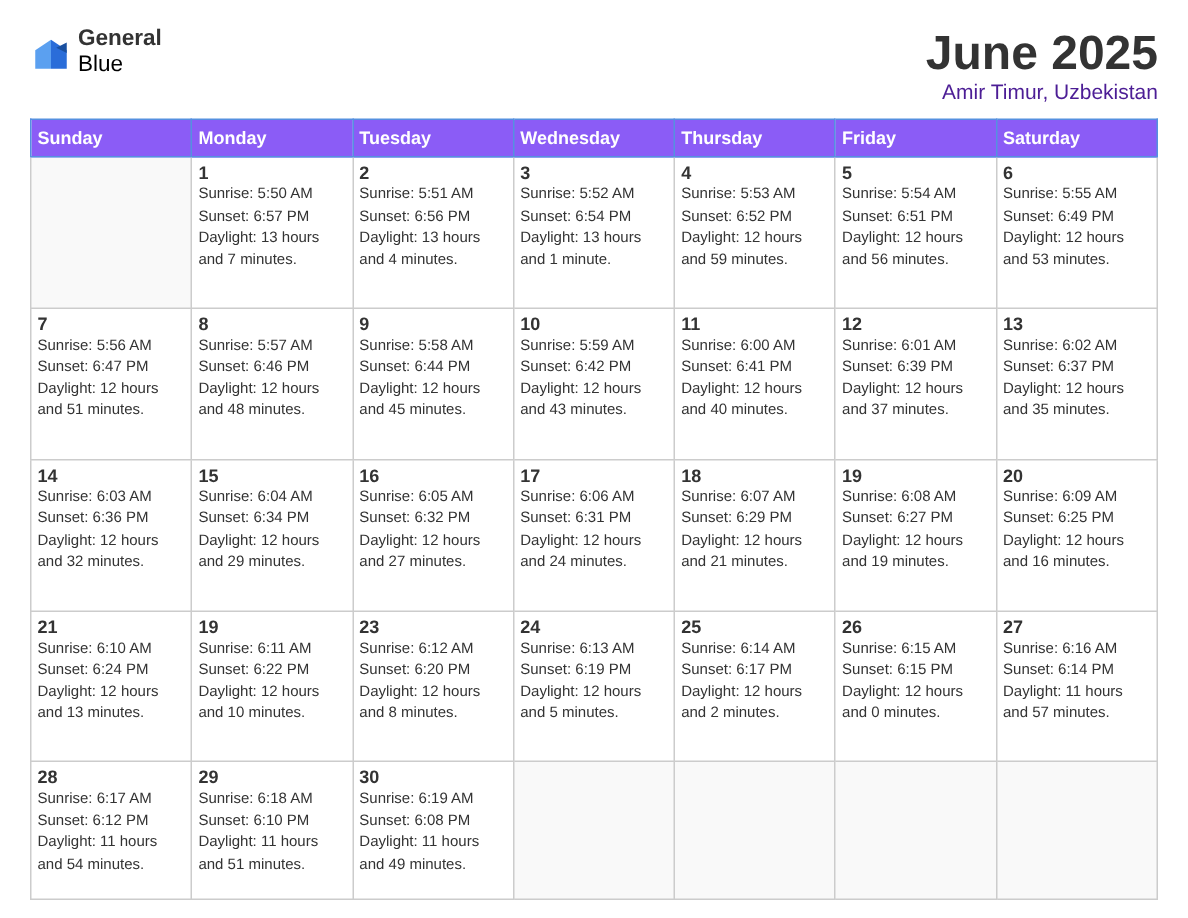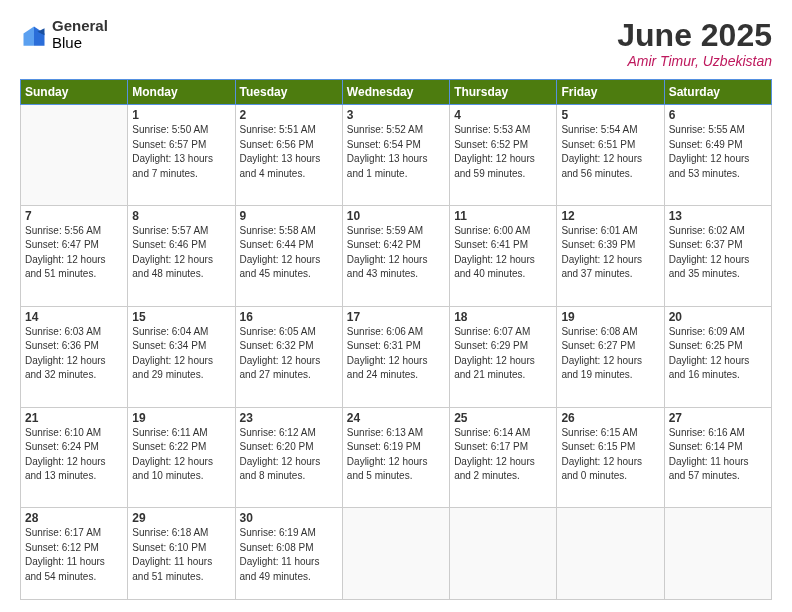--- a/index.html
+++ b/index.html
@@ -51,32 +51,31 @@
       text-align: right;
     }
     .month-title {
       font-size: 32px;
       font-weight: bold;
       color: #333;
       line-height: 1.1;
     }
     .subtitle {
       font-size: 14px;
-      color: #be185d;
-      font-style: italic;
+      color: #4c1d95;
     }
     .calendar {
       flex: 1;
       border: 1px solid #ccc;
       border-collapse: collapse;
       width: 100%;
       table-layout: fixed;
     }
     .calendar thead tr th {
-      background-color: #4d7c0f;
+      background-color: #8b5cf6;
       color: #fff;
       font-size: 12px;
       font-weight: bold;
       padding: 5px 4px;
       text-align: left;
       border: 1px solid #5590e0;
     }
     .calendar tbody tr td {
       border: 1px solid #ccc;
       vertical-align: top;

